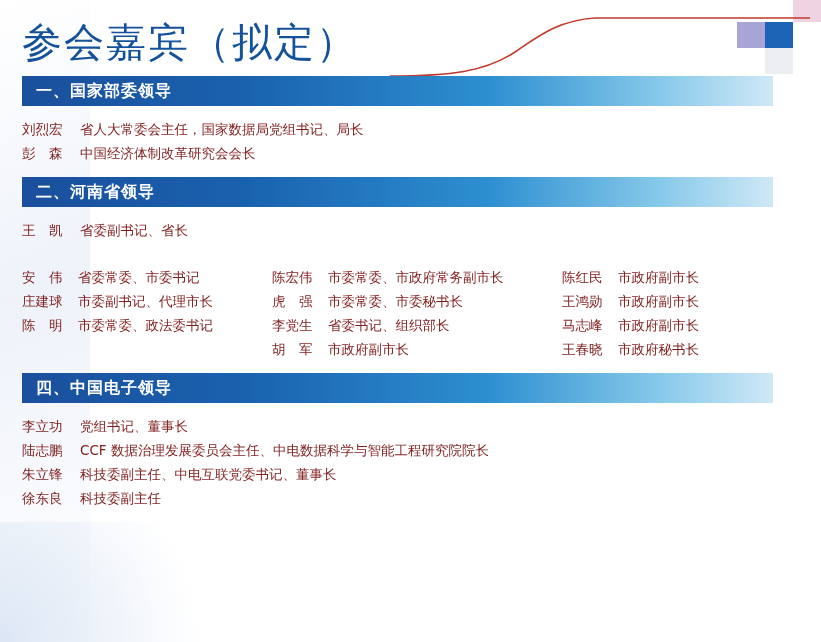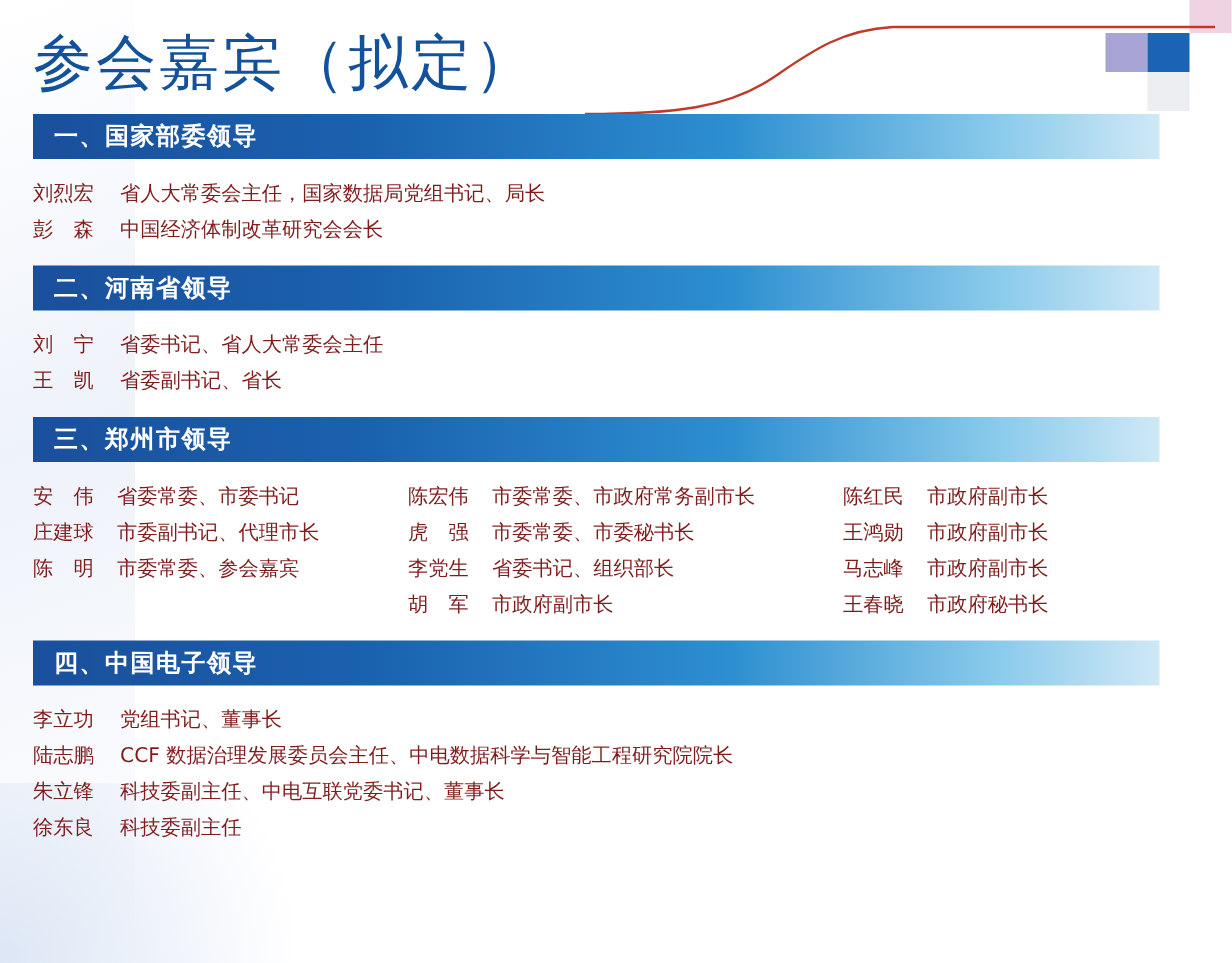--- a/index.html
+++ b/index.html
@@ -172,47 +172,40 @@
       </div>
     </div>
   </div>
 
   <div class="section">
     <div class="bar">
       <span class="bar-label">二、河南省领导</span>
     </div>
     <div class="entries">
       <div class="entry">
-        <span class="nm">刘　宁</span>
-        <span class="ti">省委书记、省人大常委会主任</span>
-      </div>
-      <div class="entry">
         <span class="nm">王　凯</span>
         <span class="ti">省委副书记、省长</span>
       </div>
     </div>
   </div>
 
   <div class="section">
-    <div class="bar">
-      <span class="bar-label">三、郑州市领导</span>
-    </div>
     <div class="cols">
       <div class="col col-1">
         <div class="entry">
           <span class="nm">安　伟</span>
           <span class="ti">省委常委、市委书记</span>
         </div>
         <div class="entry">
           <span class="nm">庄建球</span>
           <span class="ti">市委副书记、代理市长</span>
         </div>
         <div class="entry">
           <span class="nm">陈　明</span>
-          <span class="ti">市委常委、参会嘉宾</span>
+          <span class="ti">市委常委、政法委书记</span>
         </div>
       </div>
       <div class="col col-2">
         <div class="entry">
           <span class="nm">陈宏伟</span>
           <span class="ti">市委常委、市政府常务副市长</span>
         </div>
         <div class="entry">
           <span class="nm">虎　强</span>
           <span class="ti">市委常委、市委秘书长</span>

